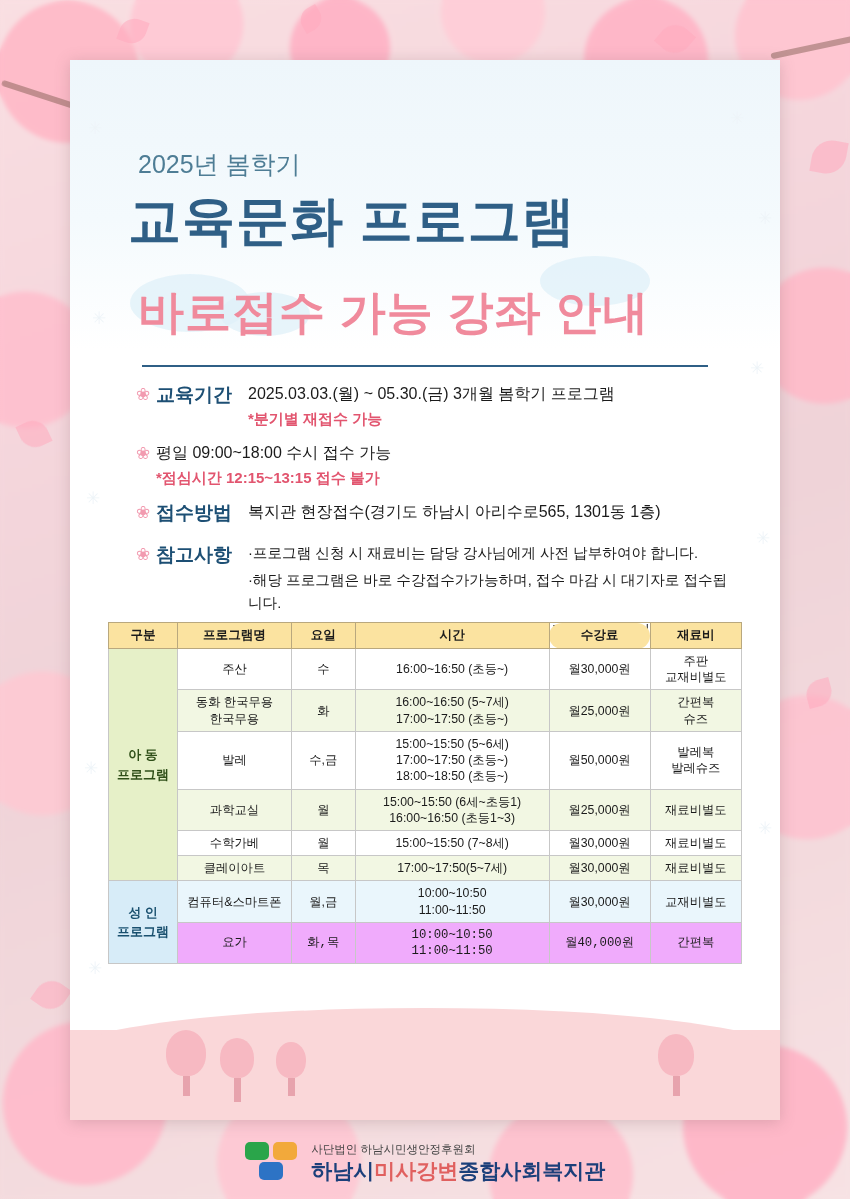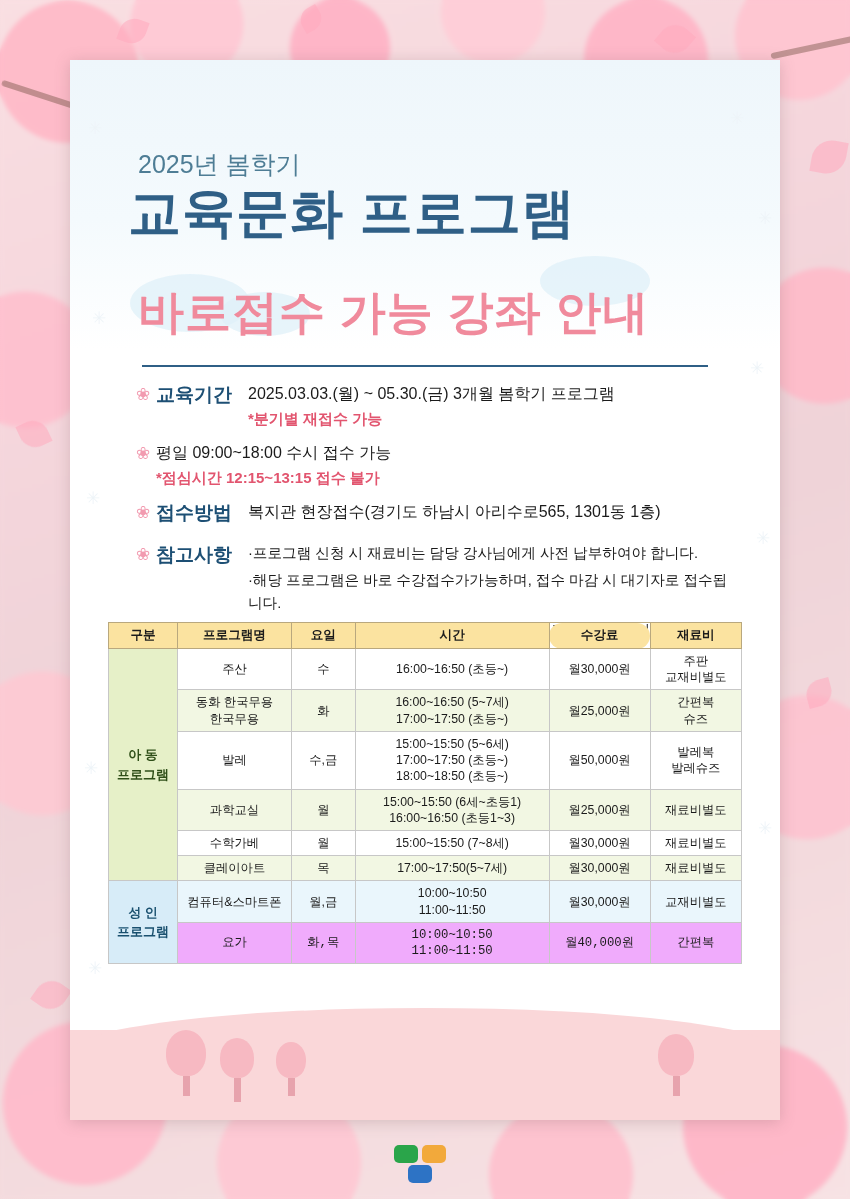--- a/index.html
+++ b/index.html
@@ -34,21 +34,21 @@
   }
   .card-inner{position:absolute;inset:0;overflow:hidden;}
 
   .snow{position:absolute;color:#eef4f8;font-size:17px;line-height:1;}
 
   .hdr{position:absolute;left:0;right:0;top:0;height:290px;
        background:linear-gradient(180deg,#eef6fb 0%, #f4fafd 55%, #ffffff 100%);}
   .cloud{position:absolute;background:#dff0f8;border-radius:50%;opacity:.75;}
 
   .kicker{position:absolute;left:68px;top:88px;font-size:25px;color:#4e7d95;letter-spacing:0px;}
-  .title1{position:absolute;left:58px;top:118px;font-size:53px;font-weight:bold;color:#2f5f86;letter-spacing:1px;}
+  .title1{position:absolute;left:58px;top:126px;font-size:53px;font-weight:bold;color:#2f5f86;letter-spacing:1px;}
   .title2{position:absolute;left:68px;top:222px;font-size:46px;font-weight:bold;color:#f08a9c;letter-spacing:1px;}
   .rule{position:absolute;left:72px;top:305px;width:566px;height:2px;background:#2f5f86;}
 
   .info{position:absolute;left:60px;top:322px;width:600px;}
   .row{display:flex;margin-bottom:11px;}
   .flower{width:26px;flex:0 0 26px;padding-top:2px;text-align:center;color:#f29bb0;font-size:17px;}
   .lbl{flex:0 0 92px;font-size:19px;font-weight:bold;color:#1d4f74;}
   .val{flex:1;font-size:16px;color:#1b1b1b;line-height:1.45;}
   .note{color:#e2556f;font-size:15px;font-weight:bold;display:block;margin-top:3px;}
   .bullets{font-size:14.6px;color:#1b1b1b;line-height:1.62;}
@@ -272,13 +272,19 @@
         <div class="trunk" style="height:20px;"></div>
   </div>
 
  </div>
 </div>
 
 <div class="logo">
   <span class="logo-mark">
     <span class="lm1"></span><span class="lm2"></span><span class="lm3"></span>
   </span>
+  <span class="logo-text">
+    <span class="logo-sub">사단법인 하남시민생안정후원회</span><br>
+    <span class="logo-main">
+      <span>하남시</span><span class="org">미사강변</span><span>종합사회복지관</span>
+    </span>
+  </span>
 </div>
 
 </body></html>

